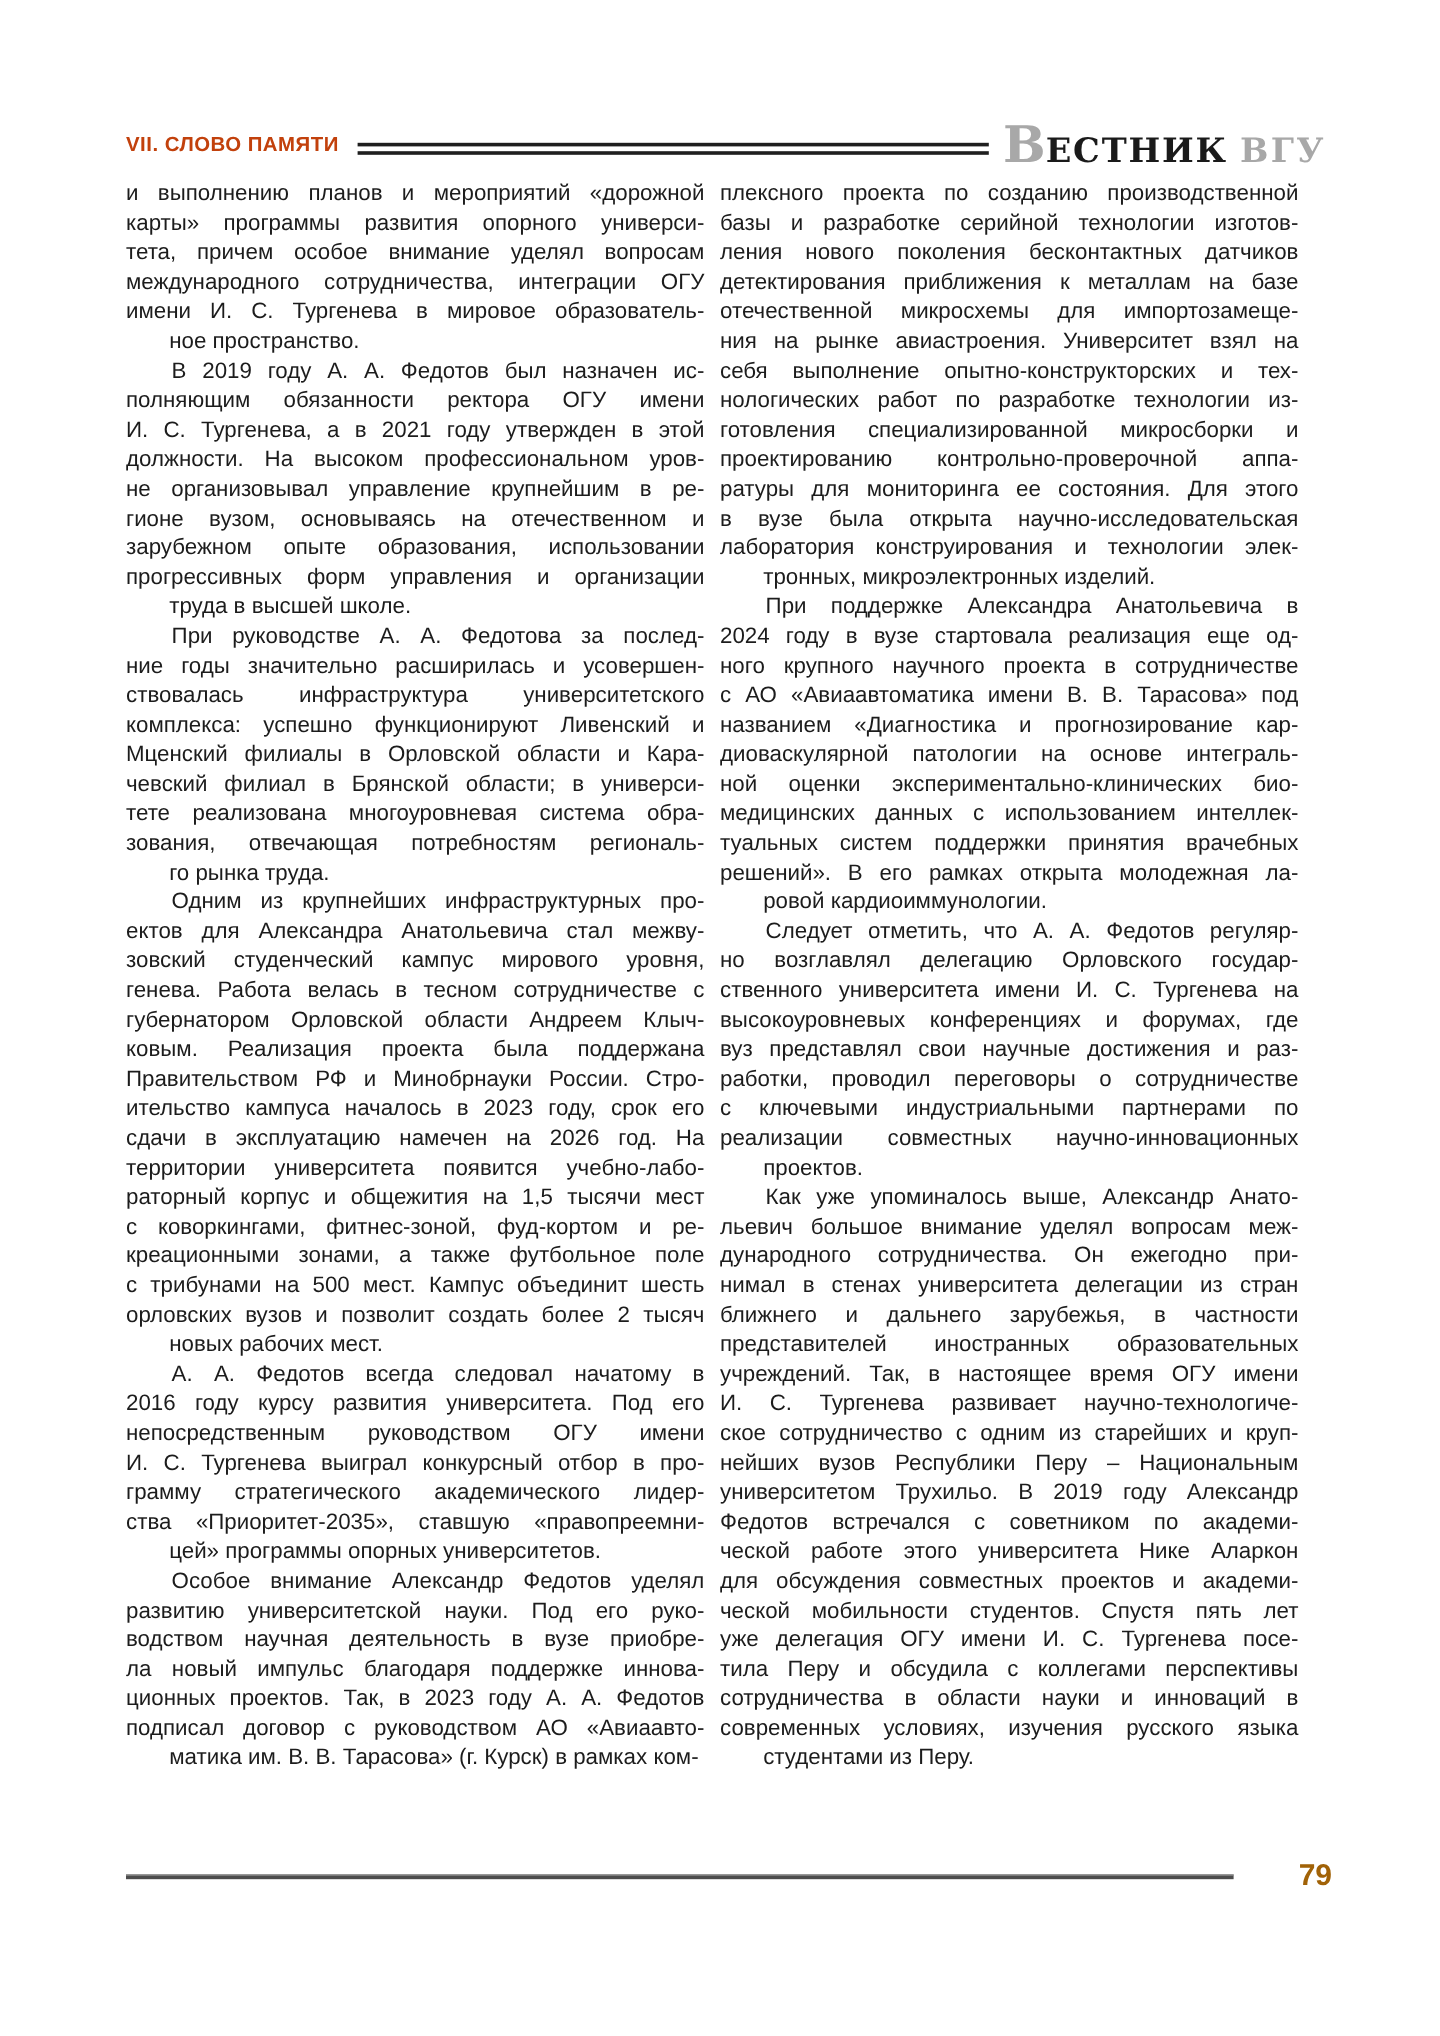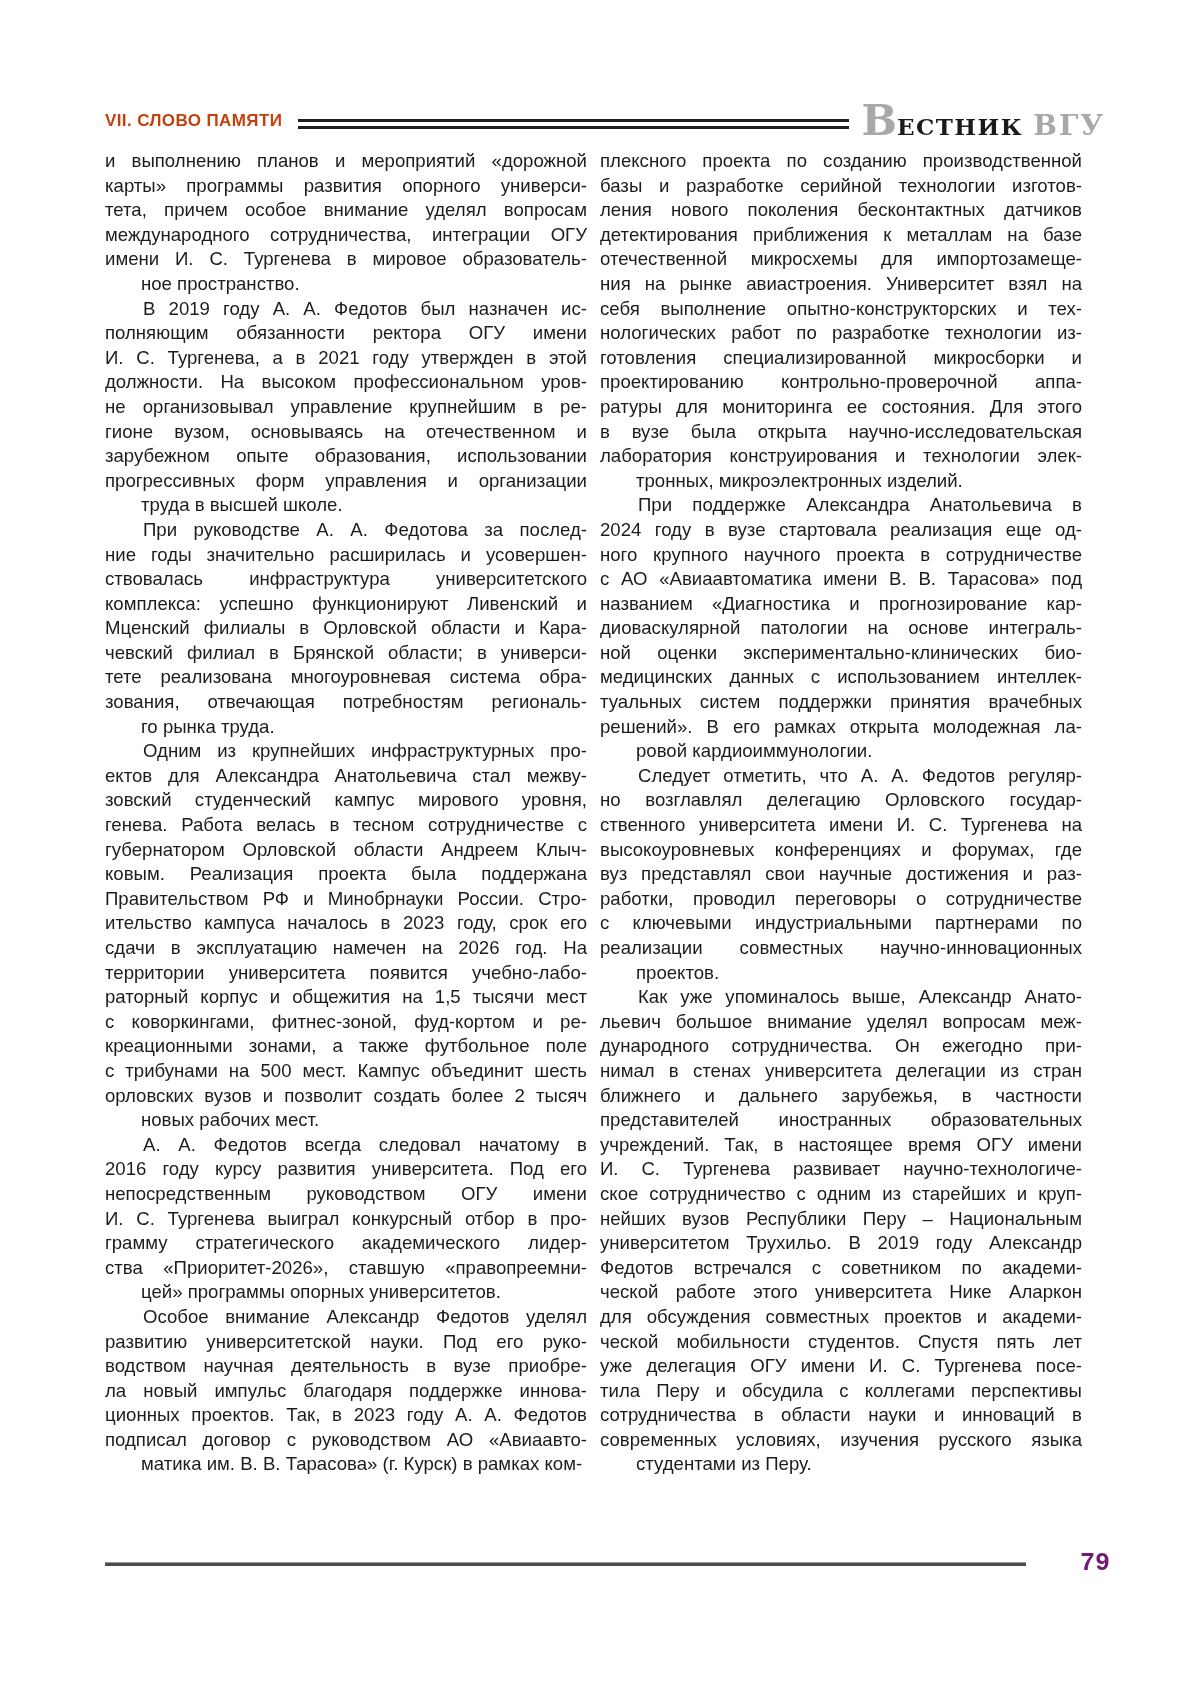--- a/index.html
+++ b/index.html
@@ -38,21 +38,21 @@
     margin: 6px 12px 0 16px;
   }
   .logo {
     flex: 0 0 auto;
     font-family: "DejaVu Serif", serif;
     font-weight: bold;
     white-space: nowrap;
     line-height: 1;
   }
   .logo-initial { font-size: 42px; color: #a8a8a8; letter-spacing: 0px; }
-  .logo-rest    { font-size: 23px; color: #1a1a1a; letter-spacing: 1.5px; }
+  .logo-rest    { font-size: 28px; color: #1a1a1a; letter-spacing: 1.5px; }
   .logo-abbr    { font-size: 28px; color: #a8a8a8; letter-spacing: 2px; margin-left: 10px; }
 
   
   .columns {
     position: absolute;
     top: 149px;
     left: 105px;
     display: flex;
     gap: 13px;
   }
@@ -80,24 +80,24 @@
   }
   .rule-single {
     flex: 1 1 auto;
     height: 3px;
     background: #4c4c4c;
     border-top: 1px solid #9a9a9a;
     margin-right: 16px;
   }
   .page-number {
     flex: 0 0 auto;
-    font-family: Liberation Mono, monospace;
+    font-family: Liberation Sans, sans-serif;
     font-weight: bold;
     font-size: 25px;
-    color: #701a75;
+    color: #a16207;
     margin-left: 38px;
   }
 </style>
 </head>
 <body>
 
 <div class="page">
 
   <div class="header">
     <span class="section-title">VII. СЛОВО ПАМЯТИ</span>
@@ -156,21 +156,21 @@
           <div class="line">с трибунами на 500 мест. Кампус объединит шесть</div>
           <div class="line">орловских вузов и позволит создать более 2 тысяч</div>
           <div class="line last">новых рабочих мест.</div>
         </div>
         <div class="para">
           <div class="line indent">А. А. Федотов всегда следовал начатому в</div>
           <div class="line">2016 году курсу развития университета. Под его</div>
           <div class="line">непосредственным руководством ОГУ имени</div>
           <div class="line">И. С. Тургенева выиграл конкурсный отбор в про-</div>
           <div class="line">грамму стратегического академического лидер-</div>
-          <div class="line">ства «Приоритет-2026», ставшую «правопреемни-</div>
+          <div class="line">ства «Приоритет-2035», ставшую «правопреемни-</div>
           <div class="line last">цей» программы опорных университетов.</div>
         </div>
         <div class="para">
           <div class="line indent">Особое внимание Александр Федотов уделял</div>
           <div class="line">развитию университетской науки. Под его руко-</div>
           <div class="line">водством научная деятельность в вузе приобре-</div>
           <div class="line">ла новый импульс благодаря поддержке иннова-</div>
           <div class="line">ционных проектов. Так, в 2023 году А. А. Федотов</div>
           <div class="line">подписал договор с руководством АО «Авиаавто-</div>
           <div class="line last">матика им. В. В. Тарасова» (г. Курск) в рамках ком-</div>

